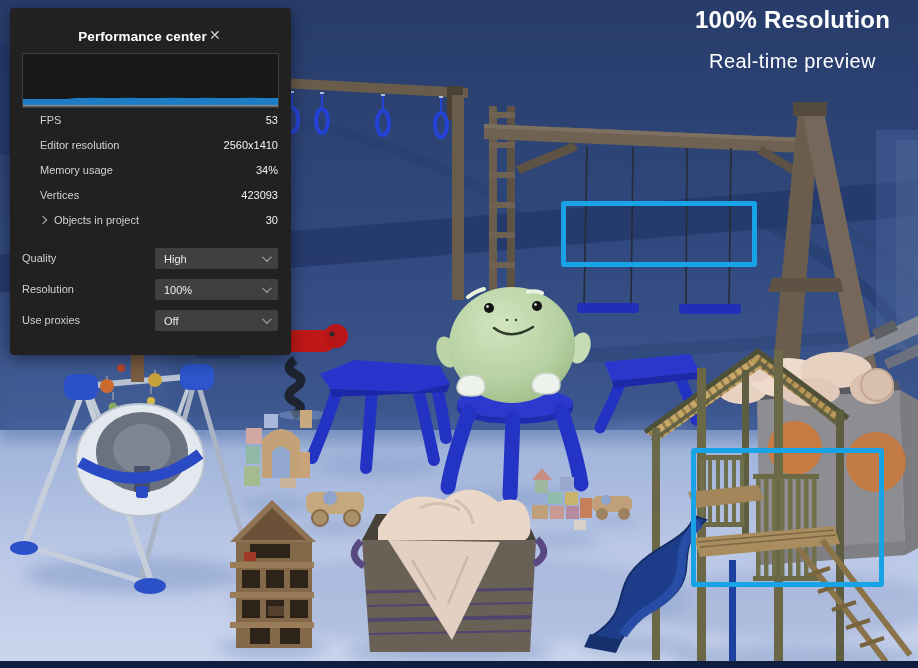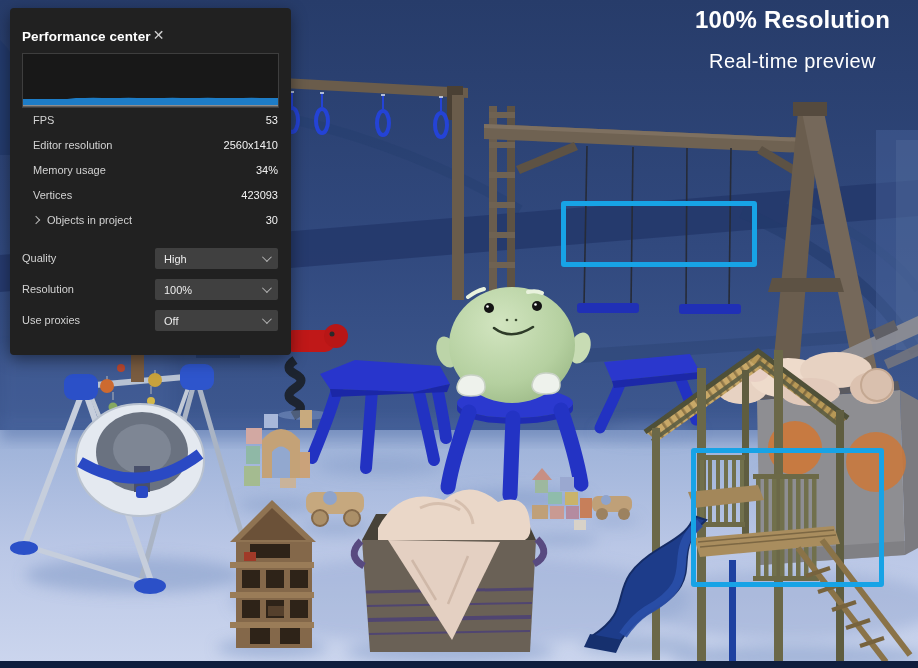--- a/index.html
+++ b/index.html
@@ -14,28 +14,28 @@
 
   
   .banner{position:absolute;top:6px;right:28px;text-align:center;color:#ffffff;}
   .banner .h1{font-size:24px;font-weight:700;letter-spacing:.2px;}
   .banner .h2{font-size:20px;font-weight:400;margin-top:16px;letter-spacing:.4px;color:#ffffff;}
 
   
   .panel{position:absolute;left:10px;top:8px;width:281px;height:347px;background:#212121;
          border-radius:4px;box-shadow:0 5px 16px rgba(0,0,0,.45);color:#e8e8e8;}
   .panel-header{position:absolute;top:20px;left:12px;right:12px;display:flex;
-                justify-content:flex-start;align-items:center;}
+                justify-content:center;align-items:center;}
   .panel-title{font-size:13.5px;font-weight:700;color:#ffffff;letter-spacing:.1px;}
   .close-btn{width:16px;height:16px;line-height:15px;text-align:center;font-size:14px;
              color:#cfcfcf;cursor:pointer;user-select:none;}
   .graph{position:absolute;top:45px;left:12px;width:257px;height:55px;background:#181818;
          border:1px solid #3e3e3e;box-sizing:border-box;}
   .graph svg{display:block;}
-  .stats{position:absolute;top:100px;left:11px;right:0;}
+  .stats{position:absolute;top:100px;left:18px;right:0;}
   .stat-row{height:24.8px;display:flex;align-items:center;justify-content:space-between;
             padding:0 13px 0 12px;font-size:11px;}
   .stat-label{color:#d2d2d2;display:flex;align-items:center;}
   .stat-value{color:#f2f2f2;text-align:right;}
   .chev-r{display:inline-block;width:5px;height:5px;border-right:1.4px solid #b8b8b8;
           border-bottom:1.4px solid #b8b8b8;transform:rotate(-45deg);margin-right:8px;}
   .controls{position:absolute;top:232px;left:0;right:0;}
   .ctrl-row{position:relative;height:21px;margin:0 13px 10px 12px;}
   .ctrl-row:first-child{margin-top:8px;}
   .ctrl-label{font-size:11px;color:#d2d2d2;line-height:21px;}

